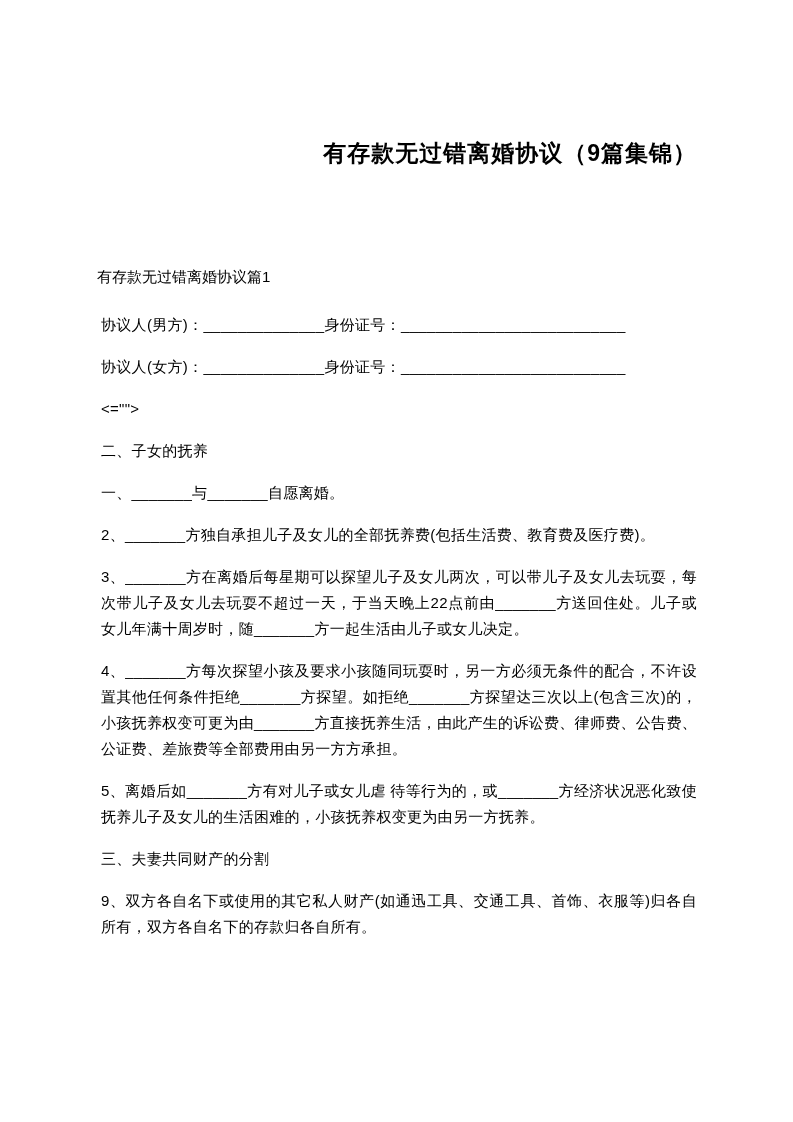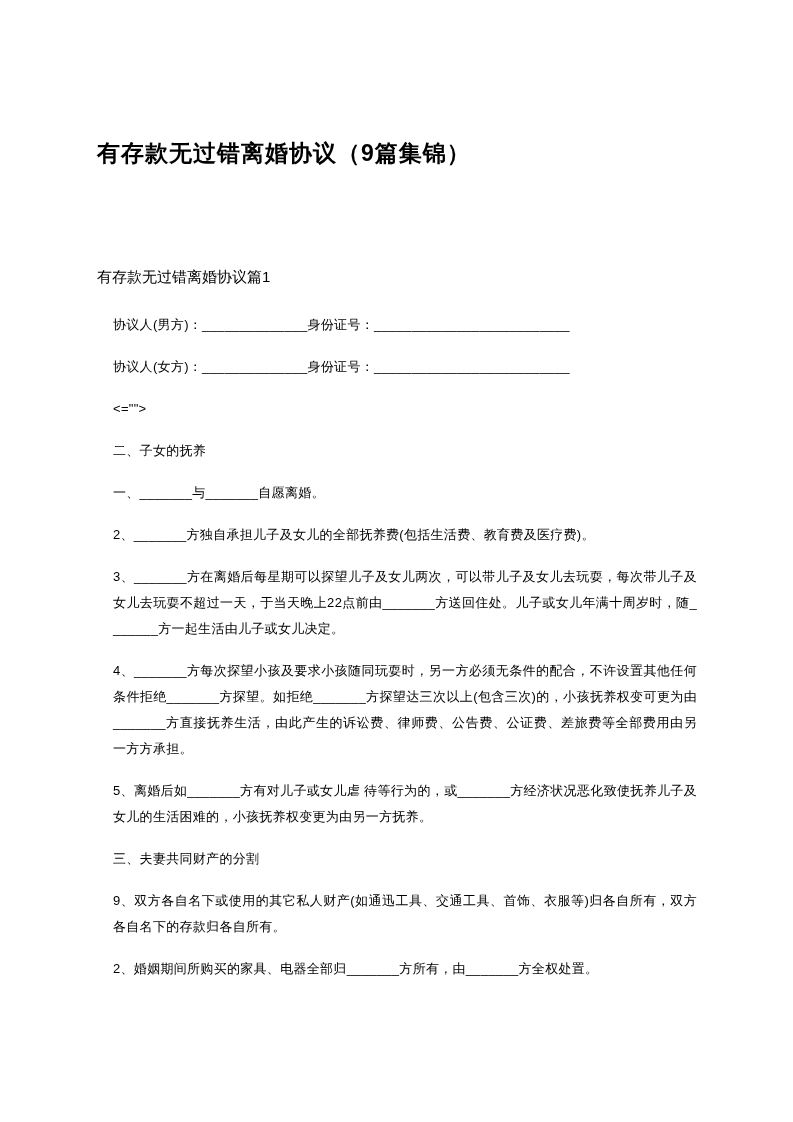--- a/index.html
+++ b/index.html
@@ -15,35 +15,35 @@
     box-sizing: border-box;
     width: 793px;
     min-height: 1122px;
     margin: 0 auto;
     background: #ffffff;
     padding: 138px 96px 60px 97px;
   }
   .doc-title {
     font-size: 23px;
     font-weight: bold;
-    text-align: left;
+    text-align: right;
     margin: 0;
     letter-spacing: 1px;
     line-height: 30px;
   }
   .section-heading {
     font-size: 15px;
     font-weight: normal;
     margin: 96px 0 22px 0;
     line-height: 26px;
   }
   .para {
-    font-size: 13px;
+    font-size: 15px;
     line-height: 26px;
-    margin: 0 0 16px 16px;
+    margin: 0 0 16px 4px;
     text-align: justify;
     word-break: break-all;
     letter-spacing: 0.3px;
   }
 </style>
 </head>
 <body>
 
 <div class="page">
 
@@ -67,15 +67,14 @@
   <p class="para">3、_______方在离婚后每星期可以探望儿子及女儿两次，可以带儿子及女儿去玩耍，每次带儿子及女儿去玩耍不超过一天，于当天晚上22点前由_______方送回住处。儿子或女儿年满十周岁时，随_______方一起生活由儿子或女儿决定。</p>
 
   <p class="para">4、_______方每次探望小孩及要求小孩随同玩耍时，另一方必须无条件的配合，不许设置其他任何条件拒绝_______方探望。如拒绝_______方探望达三次以上(包含三次)的，小孩抚养权变可更为由_______方直接抚养生活，由此产生的诉讼费、律师费、公告费、公证费、差旅费等全部费用由另一方方承担。</p>
 
   <p class="para">5、离婚后如_______方有对儿子或女儿虐 待等行为的，或_______方经济状况恶化致使抚养儿子及女儿的生活困难的，小孩抚养权变更为由另一方抚养。</p>
 
   <p class="para">三、夫妻共同财产的分割</p>
 
   <p class="para">9、双方各自名下或使用的其它私人财产(如通迅工具、交通工具、首饰、衣服等)归各自所有，双方各自名下的存款归各自所有。</p>
 
-  <p class="para">2、婚姻期间所购买的家具、电器全部归_______方所有，由_______方全权处置。</p>
 
 </div>
 
 </body></html>

